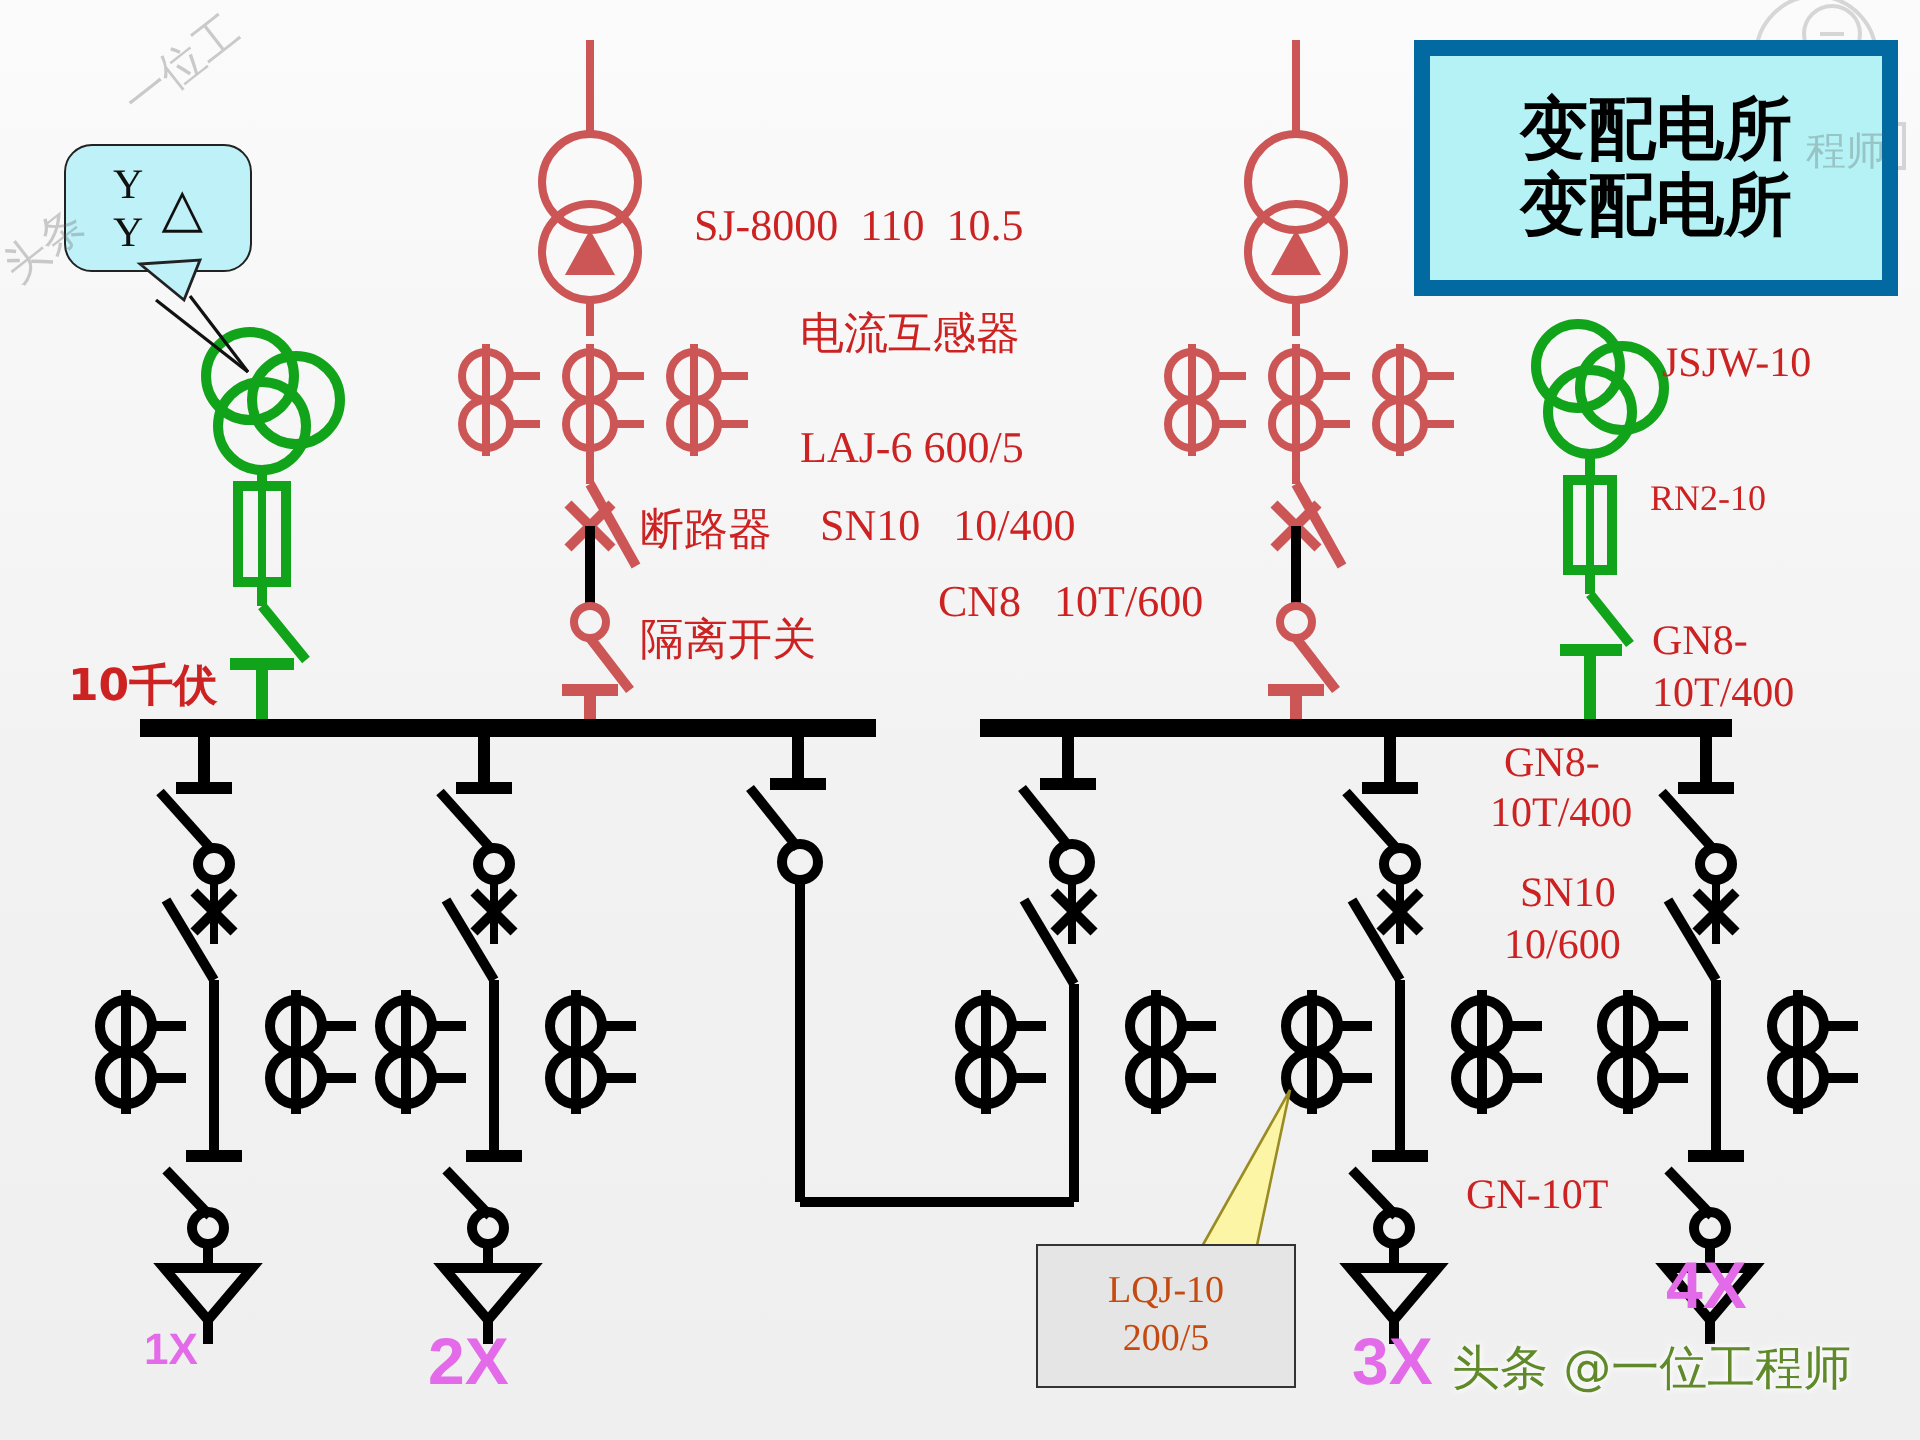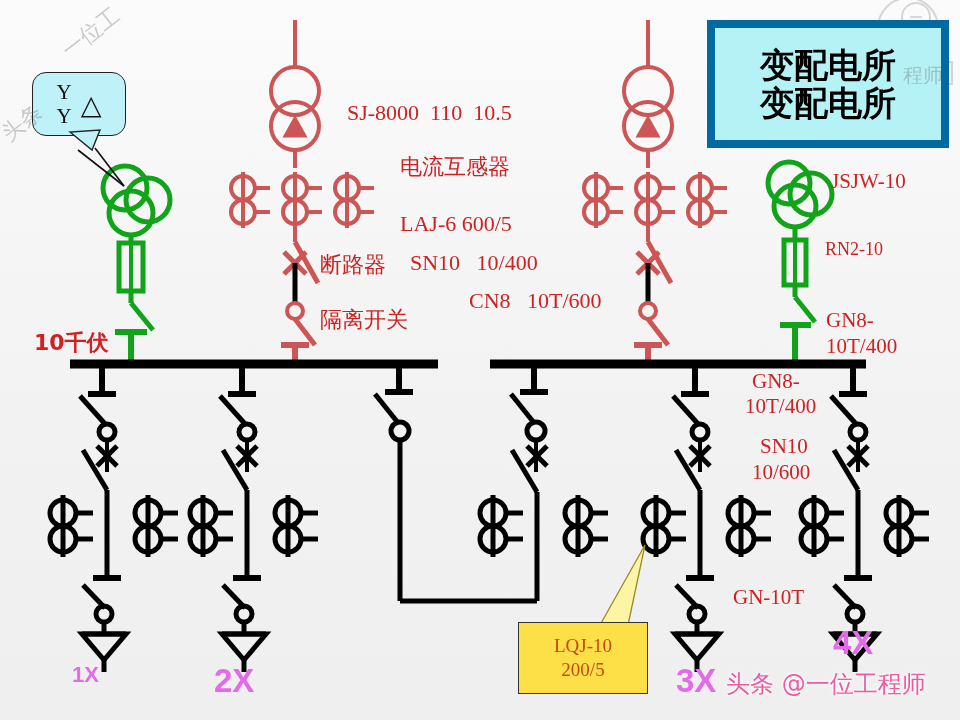--- a/index.html
+++ b/index.html
@@ -20,27 +20,27 @@
     font-family:"DejaVu Sans",sans-serif;font-weight:bold;color:#000;line-height:1.12;
   }
   .callout{
     position:absolute;background:#bff2f8;border:1.5px solid #222;border-radius:14px;
     display:flex;align-items:center;justify-content:center;
   }
   .callout .yy{display:flex;flex-direction:column;font-size:21px;color:#111;line-height:1.15;
     font-family:"Liberation Serif",serif;}
   .callout .tri{font-size:27px;color:#111;margin-left:9px;font-family:"DejaVu Sans",sans-serif;}
   .ybox{
-    position:absolute;background:#fde047;border:1.5px solid #333;
+    position:absolute;background:#e5e5e5;border:1.5px solid #333;
     display:flex;flex-direction:column;align-items:center;justify-content:center;
     color:#c44a10;font-family:"Liberation Serif",serif;font-size:19px;line-height:1.25;
   }
   .wm{position:absolute;color:rgba(90,90,90,.30);font-family:"DejaVu Sans",sans-serif;
       pointer-events:none;}
-  .wmbot{position:absolute;color:#ec4899;opacity:.88;font-family:"DejaVu Sans",sans-serif;
+  .wmbot{position:absolute;color:#4d7c0f;opacity:.88;font-family:"DejaVu Sans",sans-serif;
       font-size:24px;text-shadow:0 0 3px #fff,0 0 3px #fff;}
 </style>
 </head>
 <body>
 
 <div id="stage">
 
   <svg class="layer" viewBox="0 0 960 720">
     <defs>
       <g id="ct-pair-black">

